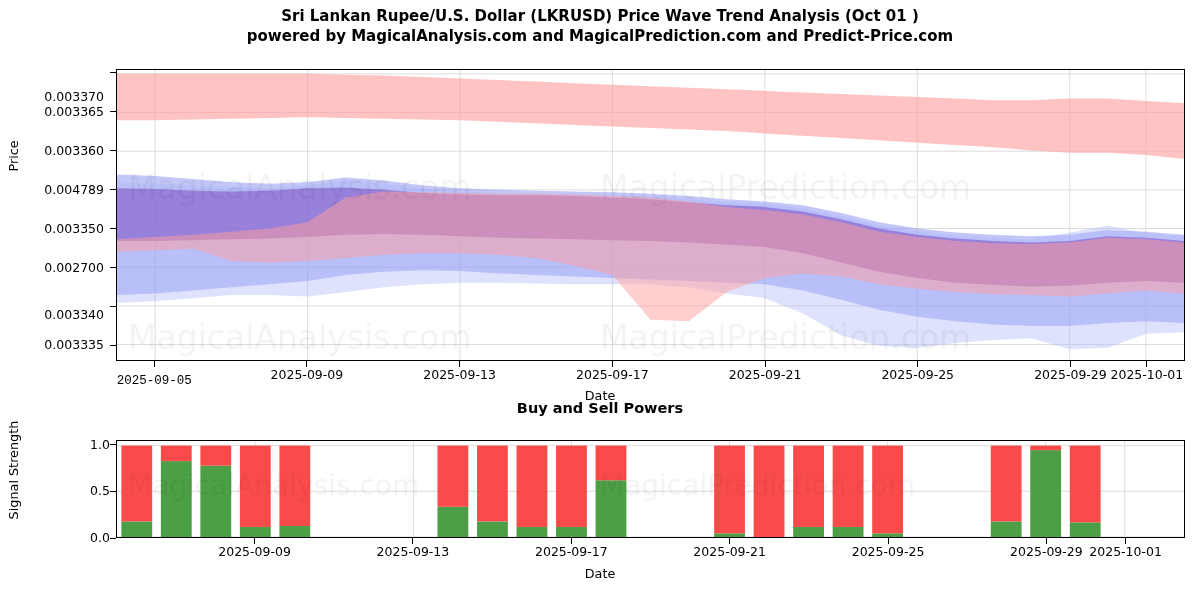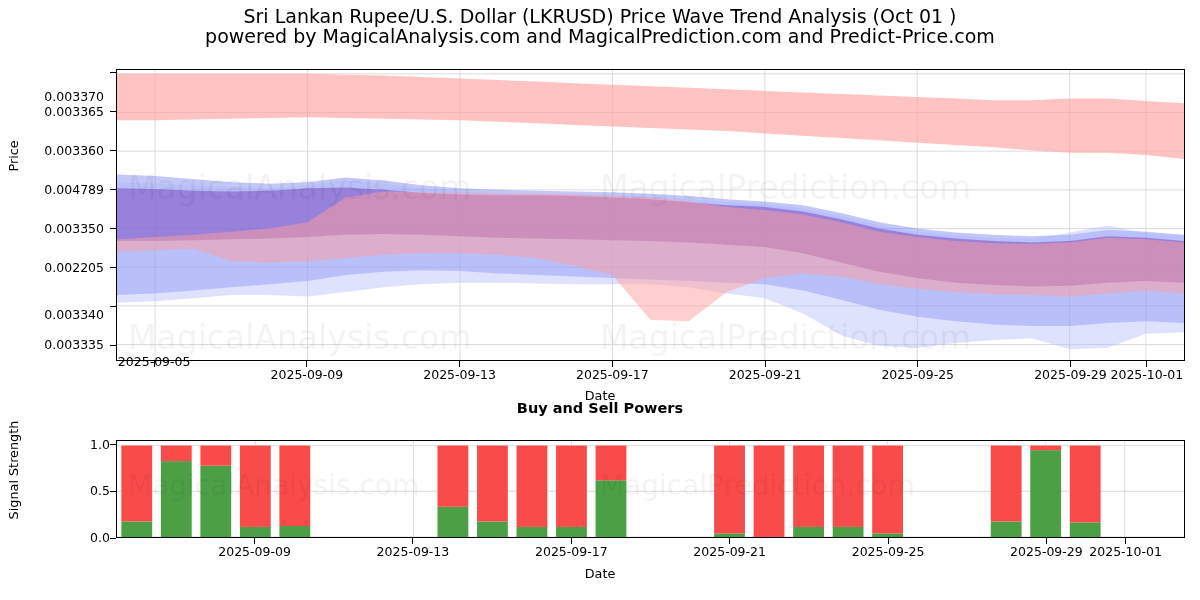--- a/index.html
+++ b/index.html
@@ -1,20 +1,20 @@
 <!DOCTYPE html>
 <html><head>
 <meta charset="utf-8">
 <style>
   html,body{margin:0;padding:0;background:#ffffff;}
   body{width:1200px;height:600px;font-family:"DejaVu Sans","Liberation Sans",sans-serif;color:#000;overflow:hidden;}
   #root{position:relative;width:1200px;height:600px;}
 
   .title-block{position:absolute;left:0;top:6px;width:1200px;text-align:center;}
-  .title-line{font-size:19px;font-weight:normal;line-height:20px;letter-spacing:0px;}
+  .title-line{font-size:15px;font-weight:bold;line-height:20px;letter-spacing:0px;}
 
   
   #price-panel{position:absolute;left:116px;top:69px;width:1069px;height:292px;
                border:1.1px solid #000;box-sizing:border-box;background:#fff;}
   #price-svg{position:absolute;left:0;top:0;width:100%;height:100%;display:block;}
 
   .ylabel{position:absolute;font-size:12.5px;color:#000;text-align:right;width:100px;}
   .xlabel{position:absolute;font-size:12.5px;color:#000;text-align:center;}
 
   .axis-title{position:absolute;font-size:12.8px;color:#000;text-align:center;}
@@ -70,35 +70,35 @@
         <path d="M0.00 112.91 L38.18 114.46 L76.36 116.02 L114.54 117.58 L152.71 119.14 L190.89 116.02 L229.07 111.35 L267.25 114.46 L305.43 119.14 L343.61 122.25 L381.79 123.81 L419.96 124.59 L458.14 125.37 L496.32 126.14 L534.50 127.70 L572.68 130.04 L610.86 133.15 L649.04 134.71 L687.21 139.38 L725.39 147.17 L763.57 156.51 L801.75 162.74 L839.93 166.63 L878.11 168.97 L916.29 170.53 L954.46 163.52 L992.64 156.51 L1030.82 164.30 L1069.00 167.41 L1069.00 263.97 L1030.82 265.53 L992.64 279.54 L954.46 281.10 L916.29 270.20 L878.11 271.75 L839.93 274.87 L801.75 279.54 L763.57 277.98 L725.39 267.08 L687.21 245.28 L649.04 229.71 L610.86 225.03 L572.68 218.81 L534.50 215.69 L496.32 215.69 L458.14 215.69 L419.96 214.91 L381.79 214.13 L343.61 214.13 L305.43 215.69 L267.25 218.81 L229.07 223.48 L190.89 228.15 L152.71 226.59 L114.54 226.59 L76.36 229.71 L38.18 232.82 L0.00 234.38 Z" fill="#aab3f7" fill-opacity="0.38" stroke="none"></path>
         <path d="M0.00 119.14 L38.18 119.91 L76.36 121.47 L114.54 122.25 L152.71 121.47 L190.89 119.14 L229.07 118.36 L267.25 120.69 L305.43 123.81 L343.61 125.37 L381.79 126.14 L419.96 126.14 L458.14 126.92 L496.32 128.48 L534.50 130.04 L572.68 133.15 L610.86 136.27 L649.04 137.82 L687.21 142.50 L725.39 150.28 L763.57 159.63 L801.75 165.86 L839.93 169.75 L878.11 172.09 L916.29 173.64 L954.46 172.09 L992.64 167.41 L1030.82 168.97 L1069.00 172.09 L1069.00 214.13 L1030.82 212.58 L992.64 214.13 L954.46 217.25 L916.29 218.03 L878.11 216.47 L839.93 214.13 L801.75 209.46 L763.57 203.23 L725.39 193.89 L687.21 184.54 L649.04 178.31 L610.86 175.98 L572.68 173.64 L534.50 172.09 L496.32 171.31 L458.14 170.53 L419.96 169.75 L381.79 168.97 L343.61 167.41 L305.43 165.86 L267.25 165.08 L229.07 165.86 L190.89 168.19 L152.71 169.75 L114.54 170.53 L76.36 171.31 L38.18 172.09 L0.00 172.09 Z" fill="#7a49c0" fill-opacity="0.52" stroke="none"></path>
         <path d="M0.00 170.53 L38.18 168.19 L76.36 165.86 L114.54 162.74 L152.71 159.63 L190.89 153.40 L229.07 128.48 L267.25 122.25 L305.43 123.03 L343.61 123.81 L381.79 124.59 L419.96 124.59 L458.14 125.37 L496.32 126.92 L534.50 128.48 L572.68 132.37 L610.86 137.82 L649.04 140.94 L687.21 145.61 L725.39 153.40 L763.57 162.74 L801.75 168.19 L839.93 172.09 L878.11 174.42 L916.29 175.20 L954.46 173.64 L992.64 168.97 L1030.82 170.53 L1069.00 173.64 L1069.00 225.03 L1030.82 221.92 L992.64 225.03 L954.46 228.15 L916.29 226.59 L878.11 225.81 L839.93 223.48 L801.75 220.36 L763.57 215.69 L725.39 207.90 L687.21 204.79 L649.04 209.46 L610.86 223.48 L572.68 253.07 L534.50 251.51 L496.32 206.35 L458.14 197.00 L419.96 189.22 L381.79 186.10 L343.61 184.54 L305.43 184.54 L267.25 186.10 L229.07 189.22 L190.89 192.33 L152.71 193.89 L114.54 192.33 L76.36 179.87 L38.18 181.43 L0.00 182.99 Z" fill="#ff9e9e" fill-opacity="0.5" stroke="none"></path>
       </svg>
   </div>
   <div id="price-yticks">
       <div class="ylabel" style="left: 4px; top: 337px;">0.003335</div>
       <div class="tick-mark" style="left: 110px; top: 344.927px; width: 6px; height: 1px;"></div>
       <div class="ylabel" style="left: 4px; top: 307px;">0.003340</div>
       <div class="tick-mark" style="left: 110px; top: 305.993px; width: 6px; height: 1px;"></div>
-      <div class="ylabel" style="left: 4px; top: 259.56px;">0.002205</div>
+      <div class="ylabel" style="left: 4px; top: 259.56px;">0.002700</div>
       <div class="tick-mark" style="left: 110px; top: 267.06px; width: 6px; height: 1px;"></div>
       <div class="ylabel" style="left: 4px; top: 220.627px;">0.003350</div>
       <div class="tick-mark" style="left: 110px; top: 228.127px; width: 6px; height: 1px;"></div>
       <div class="ylabel" style="left: 4px; top: 181.693px;">0.004789</div>
       <div class="tick-mark" style="left: 110px; top: 189.193px; width: 6px; height: 1px;"></div>
       <div class="ylabel" style="left: 4px; top: 142.76px;">0.003360</div>
       <div class="tick-mark" style="left: 110px; top: 150.26px; width: 6px; height: 1px;"></div>
       <div class="ylabel" style="left: 4px; top: 103.827px;">0.003365</div>
       <div class="tick-mark" style="left: 110px; top: 111.327px; width: 6px; height: 1px;"></div>
       <div class="ylabel" style="left: 4px; top: 64.8933px; margin-top: 24px;">0.003370</div>
       <div class="tick-mark" style="left: 110px; top: 72.3933px; width: 6px; height: 1px;"></div>
     </div>
   <div id="price-xticks">
-      <div class="xlabel" style="left: 99.1786px; top: 354px; width: 110px;">2025-09-05</div>
+      <div class="xlabel" style="left: 99.1786px; top: 374px; width: 110px; font-family: Liberation Mono, monospace;">2025-09-05</div>
       <div class="tick-mark" style="left: 153.679px; top: 361px; width: 1px; height: 6px;"></div>
       <div class="xlabel" style="left: 251.893px; top: 367px; width: 110px;">2025-09-09</div>
       <div class="tick-mark" style="left: 306.393px; top: 361px; width: 1px; height: 6px;"></div>
       <div class="xlabel" style="left: 404.607px; top: 367px; width: 110px;">2025-09-13</div>
       <div class="tick-mark" style="left: 459.107px; top: 361px; width: 1px; height: 6px;"></div>
       <div class="xlabel" style="left: 557.321px; top: 367px; width: 110px;">2025-09-17</div>
       <div class="tick-mark" style="left: 611.821px; top: 361px; width: 1px; height: 6px;"></div>
       <div class="xlabel" style="left: 710.036px; top: 367px; width: 110px;">2025-09-21</div>
       <div class="tick-mark" style="left: 764.536px; top: 361px; width: 1px; height: 6px;"></div>
       <div class="xlabel" style="left: 862.75px; top: 367px; width: 110px;">2025-09-25</div>

